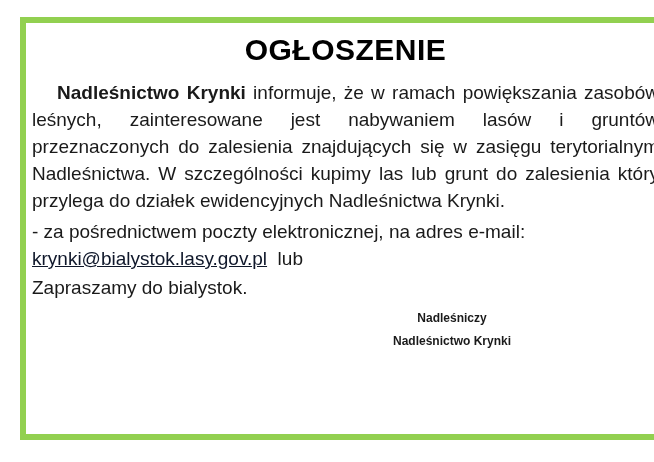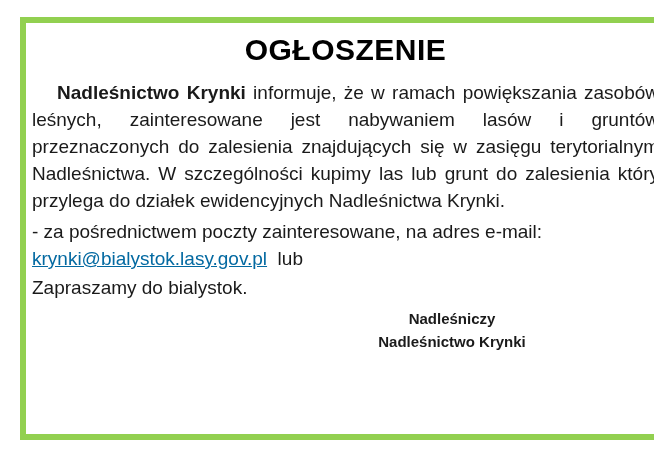--- a/index.html
+++ b/index.html
@@ -33,44 +33,44 @@
     color: #000000;
   }
   .para {
     margin: 0 0 4px 0;
     font-size: 19px;
     line-height: 27px;
   }
   .justify { text-align: justify; text-indent: 25px; }
   .line { margin: 0 0 2px 0; text-align: left; }
   .b { font-weight: bold; }
-  .link { color: #0369a1; text-decoration: underline; cursor: pointer; }
+  .link { color: #0f172a; text-decoration: underline; cursor: pointer; }
   .pre { white-space: pre; }
   .closing { margin: 0 0 6px 0; }
   .sig {
     margin-left: 300px;
     width: 240px;
     text-align: center;
-    font-size: 15px;
+    font-size: 12px;
     line-height: 23px;
     font-weight: bold;
   }
 </style>
 </head>
 <body>
 
 <div class="canvas">
   <div class="frame">
 
     <h1 class="title">OGŁOSZENIE</h1>
 
     <p class="para justify"><span class="b">Nadleśnictwo Krynki</span><span> informuje, że w ramach powiększania zasobów leśnych, zainteresowane jest nabywaniem lasów i gruntów przeznaczonych do zalesienia znajdujących się w zasięgu terytorialnym Nadleśnictwa. W szczególności kupimy las lub grunt do zalesienia który przylega do działek ewidencyjnych Nadleśnictwa Krynki.</span></p>
 
 
-    <p class="para line"><span>- za pośrednictwem poczty zainteresowane, na adres e-mail: </span><a class="link" href="#">krynki@bialystok.lasy.gov.pl</a><span class="pre">  lub</span></p>
+    <p class="para line"><span>- za pośrednictwem poczty elektronicznej, na adres e-mail: </span><a class="link" href="#">krynki@bialystok.lasy.gov.pl</a><span class="pre">  lub</span></p>
 
 
     <p class="para line closing">Zapraszamy do bialystok.</p>
 
     <div class="sig">
       <div>Nadleśniczy</div>
       <div>Nadleśnictwo Krynki</div>
     </div>
 
   </div>

